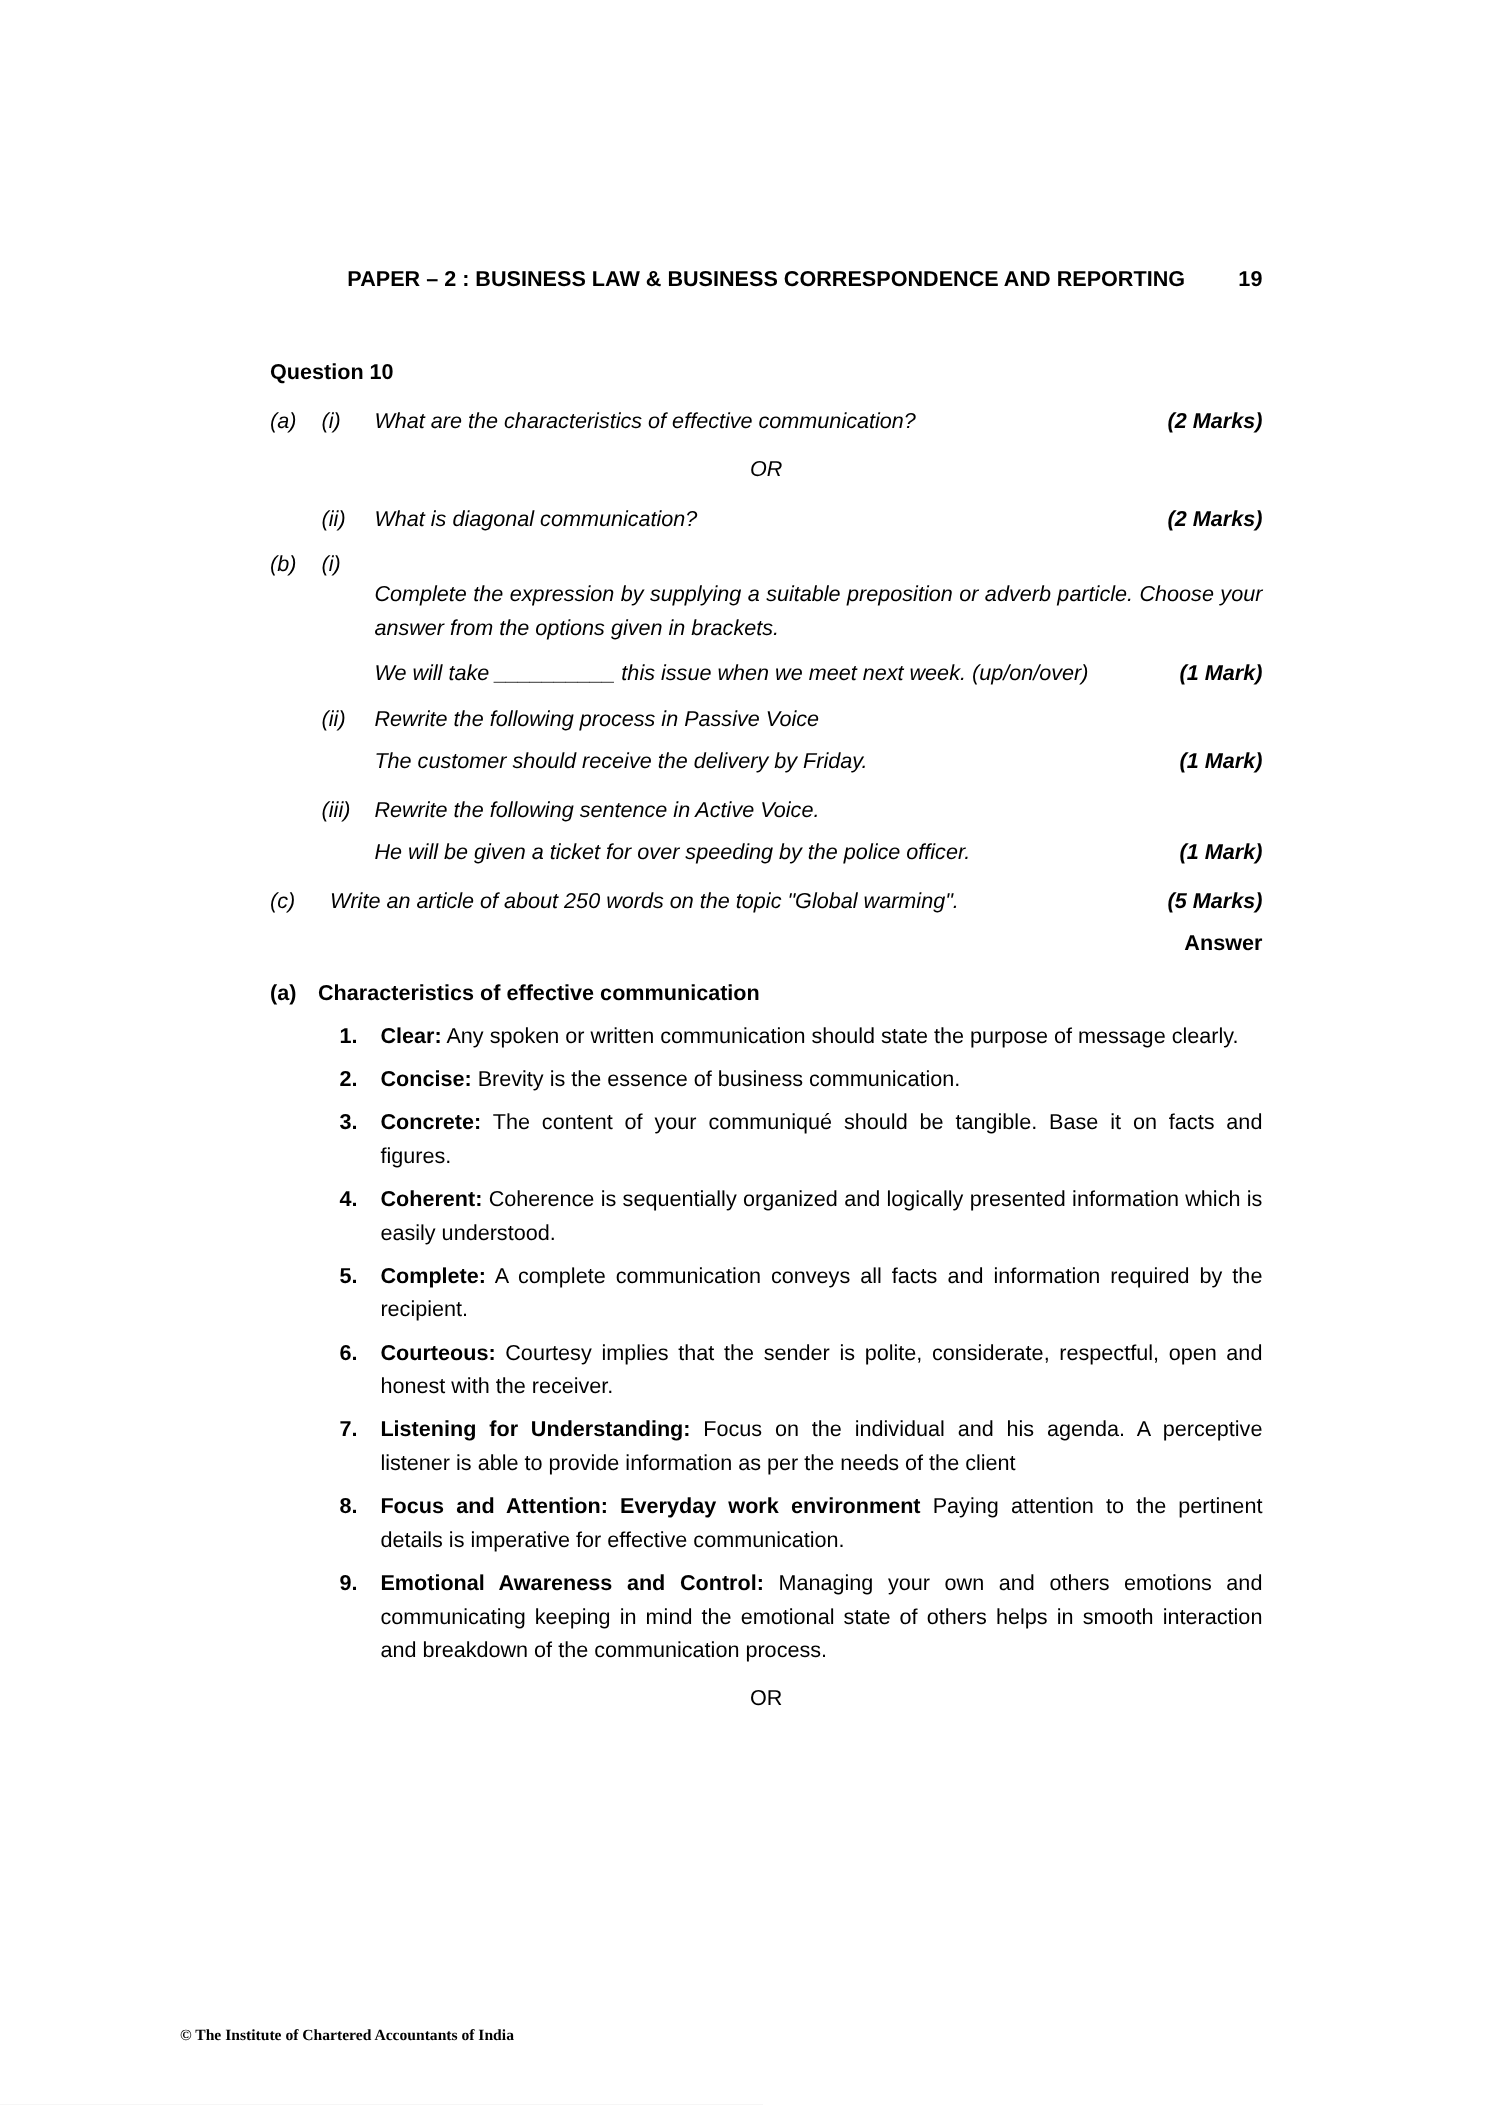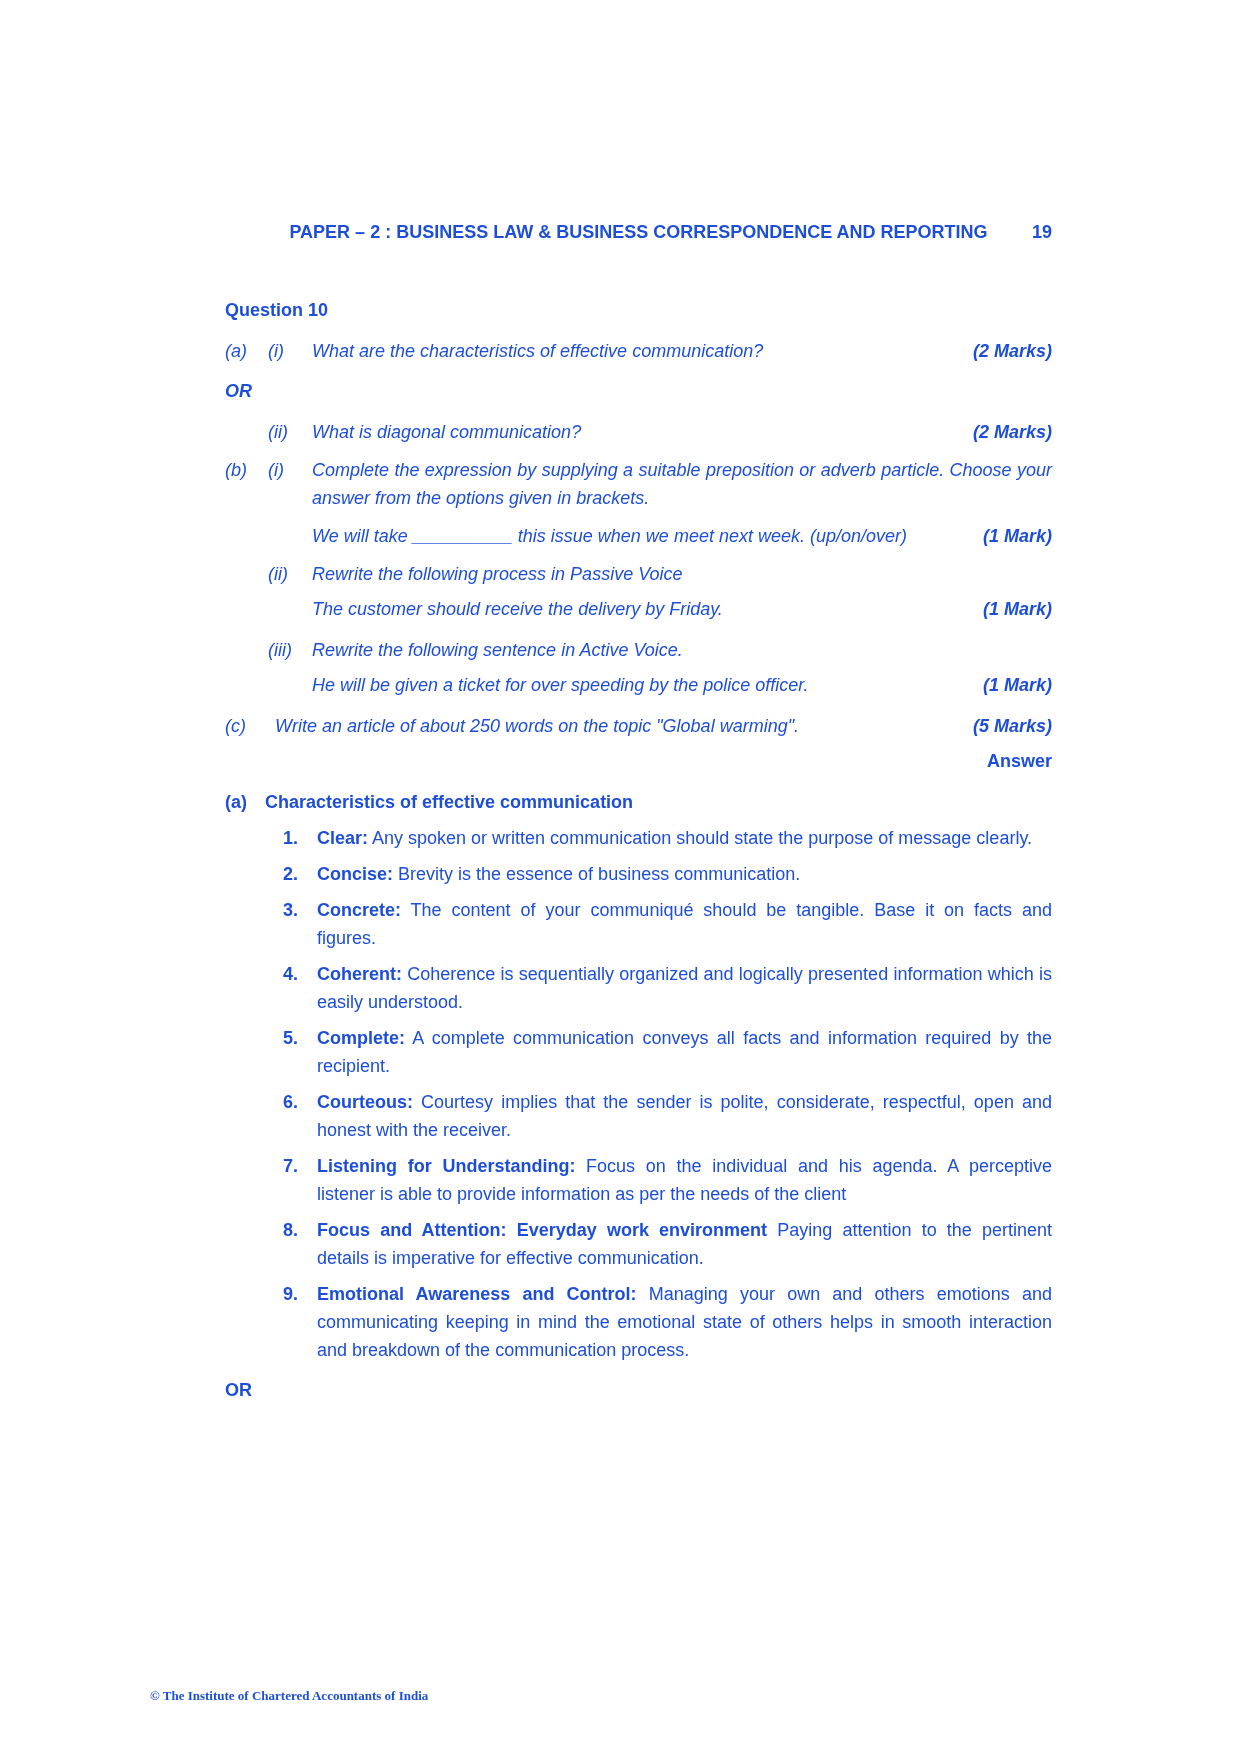--- a/index.html
+++ b/index.html
@@ -2,21 +2,21 @@
 <html><head>
 <meta charset="utf-8">
 <style>
   * { margin:0; padding:0; box-sizing:border-box; }
   html,body { background:#e8e8e8; }
   .page {
     position:relative;
     width:1241px; height:1754px;
     margin:0 auto;
     background:#ffffff;
-    color:#1d4ed8;
+    color:#000000;
     font-family:"Liberation Sans", sans-serif;
     font-size:18px; line-height:28px;
     overflow:hidden;
   }
   .content {
     position:absolute;
     left:225px; top:218px;
     width:827px;
   }
   
@@ -27,23 +27,23 @@
   .ans-heading { font-weight:bold; margin-top:7px;text-align:right; }
   .row { display:flex; margin-top:10px; }
   .row.tight { margin-top:7px; }
   .row.loose { margin-top:13px; }
   .m1 { flex:0 0 43px; font-style:italic; }
   .m1.wide { flex:0 0 50px; }
   .m2 { flex:0 0 44px; font-style:italic; }
   .sp1 { flex:0 0 43px; }
   .sp2 { flex:0 0 44px; }
   .qtext { flex:1 1 auto; font-style:italic; }
-  .qtext.just { text-align:justify; }
+  .qtext.just { text-align:justify;margin-top:25px; }
   .marks { flex:0 0 auto; font-style:italic; font-weight:bold; white-space:nowrap; margin-left:10px; }
-  .or-divider { text-align:left; font-weight:bold; margin-top:12px; }
+  .or-divider { text-align:center; font-weight:normal; margin-top:12px; }
   .or-divider.italic { font-style:italic; }
   
   .ans-section-head { display:flex; margin-top:13px; font-weight:bold; }
   .ans-section-head .am { flex:0 0 40px; }
   .item { display:flex; margin-top:8px; margin-left:58px; }
   .item-num { flex:0 0 34px; font-weight:bold; }
   .item-body { flex:1 1 auto; text-align:justify; }
   .item-body b { font-weight:bold; }
   
   .doc-footer {

